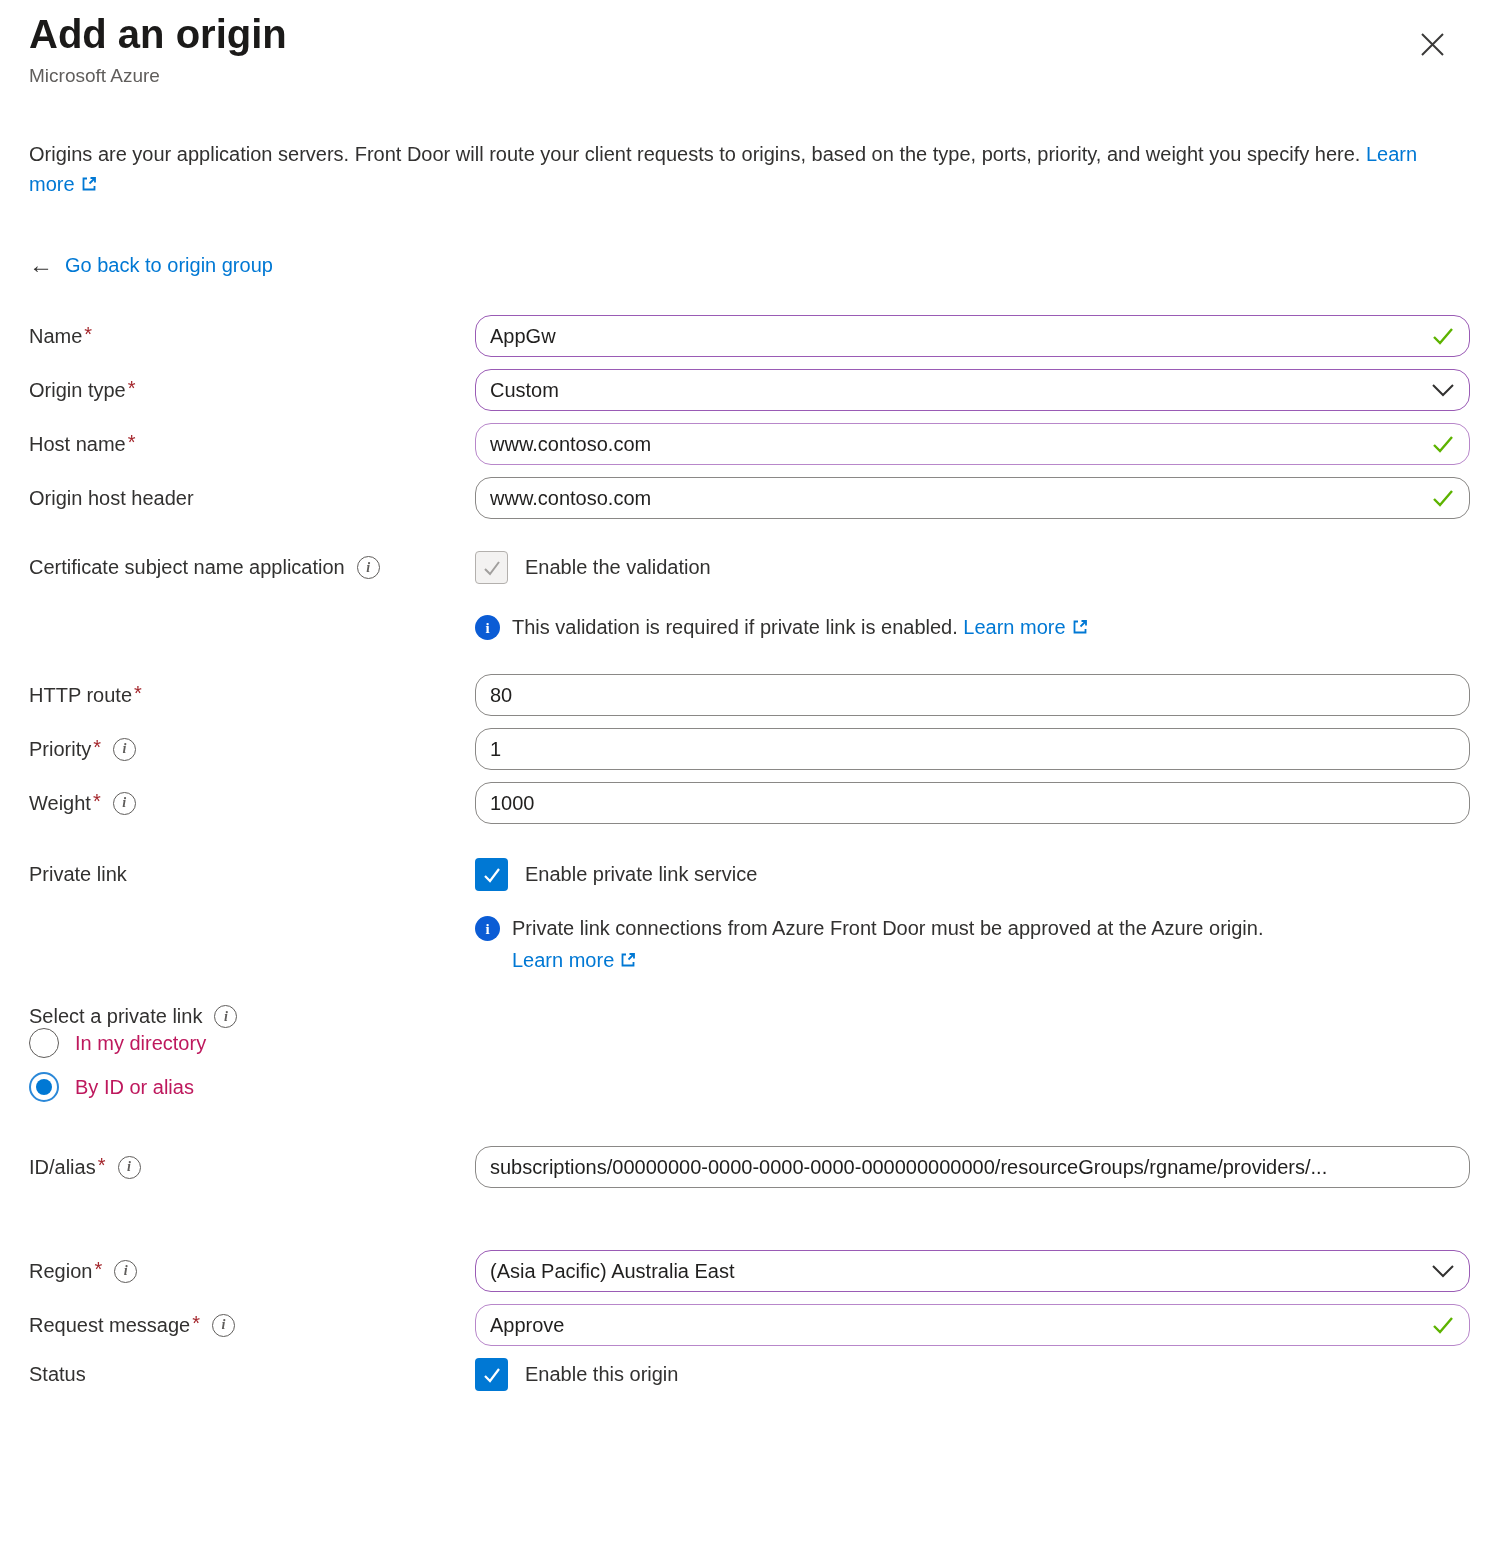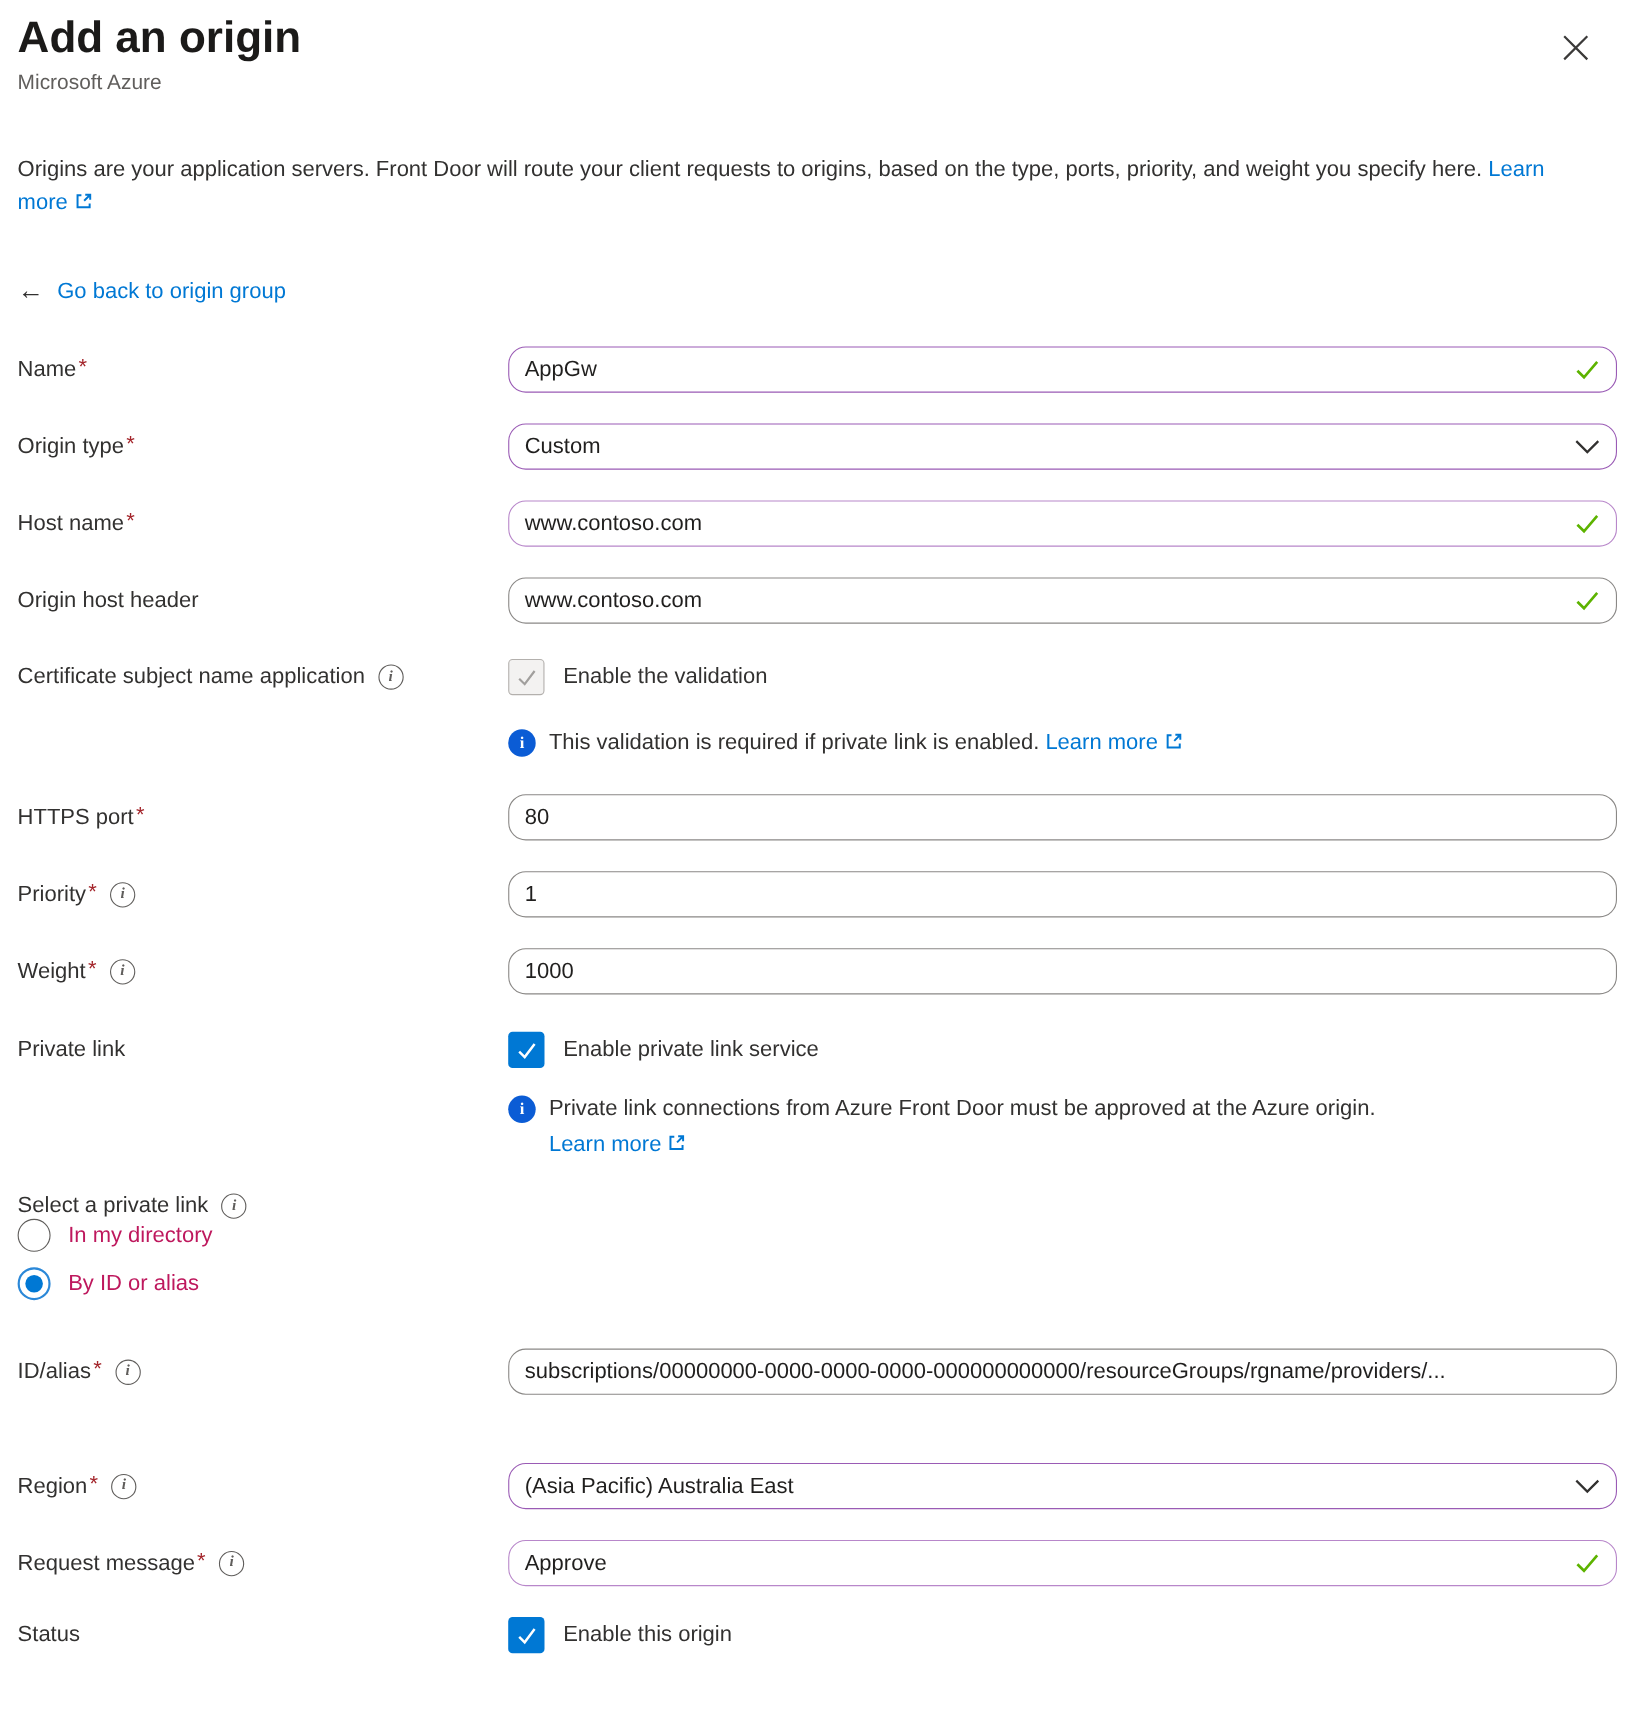--- a/index.html
+++ b/index.html
@@ -2,42 +2,42 @@
 <html><head>
 <meta charset="utf-8">
 <style>
   * { box-sizing: border-box; margin: 0; padding: 0; }
   html, body { background: #ffffff; }
   body {
     width: 1495px; height: 1567px;
     font-family: "Liberation Sans", "DejaVu Sans", sans-serif;
     color: #323130; position: relative; overflow: hidden;
   }
-  .page { padding: 12px 25px 0 16px; }
+  .page { padding: 12px 25px 0 29px; }
 
   
   .hdr { position: relative; }
   .hdr h1 { font-size: 40px; font-weight: 700; color: #1b1a19; letter-spacing: 0; }
   .hdr .subtitle { font-size: 19px; color: #605e5c; margin-top: 8px; }
   .close-btn {
     position: absolute; top: 14px; right: 18px; width: 40px; height: 40px;
     display: flex; align-items: center; justify-content: center; cursor: pointer;
   }
 
   .desc { margin-top: 52px; font-size: 20px; line-height: 30px; color: #323130; max-width: 1430px; }
   a.link { color: #0078d4; text-decoration: none; cursor: pointer; }
   .ext-icon { display: inline-block; vertical-align: -2px; margin-left: 5px; }
 
   .back-row { margin-top: 52px; display: flex; align-items: center; gap: 12px; }
   .back-arrow { font-size: 24px; color: #323130; line-height: 1; }
   .back-row a { font-size: 20px; }
 
   
   .form { margin-top: 38px; }
-  .row { display: flex; align-items: center; margin-bottom: 28px; }
+  .row { display: flex; align-items: center; margin-bottom: 12px; }
   .row.align-top { align-items: flex-start; }
   .row-label {
     width: 446px; flex: none; display: flex; align-items: center; gap: 12px;
     font-size: 20px; color: #323130;
   }
   .row.align-top .row-label { padding-top: 4px; }
   .req { color: #a4262c; margin-left: 2px; position: relative; top: -2px; }
   .control { flex: 1; min-width: 0; }
 
   .text-input {
@@ -222,21 +222,21 @@
                     <path d="M7 3.5 H3.5 V14.5 H14.5 V11" stroke="#0078d4" stroke-width="1.8" fill="none"></path>
                     <path d="M9.5 8.5 L15 3 M10.5 3 H15 V7.5" stroke="#0078d4" stroke-width="1.8" fill="none"></path>
                   </svg></span></a>
           </span>
         </div>
       </div>
     </div>
 
     <div class="row">
       <div class="row-label">
-        <span><span>HTTPS port</span><span class="req">*</span></span>
+        <span><span>HTTP route</span><span class="req">*</span></span>
       </div>
       <div class="control">
         <div class="text-input">
           <span>80</span>
         </div>
       </div>
     </div>
 
 
     <div class="row">

